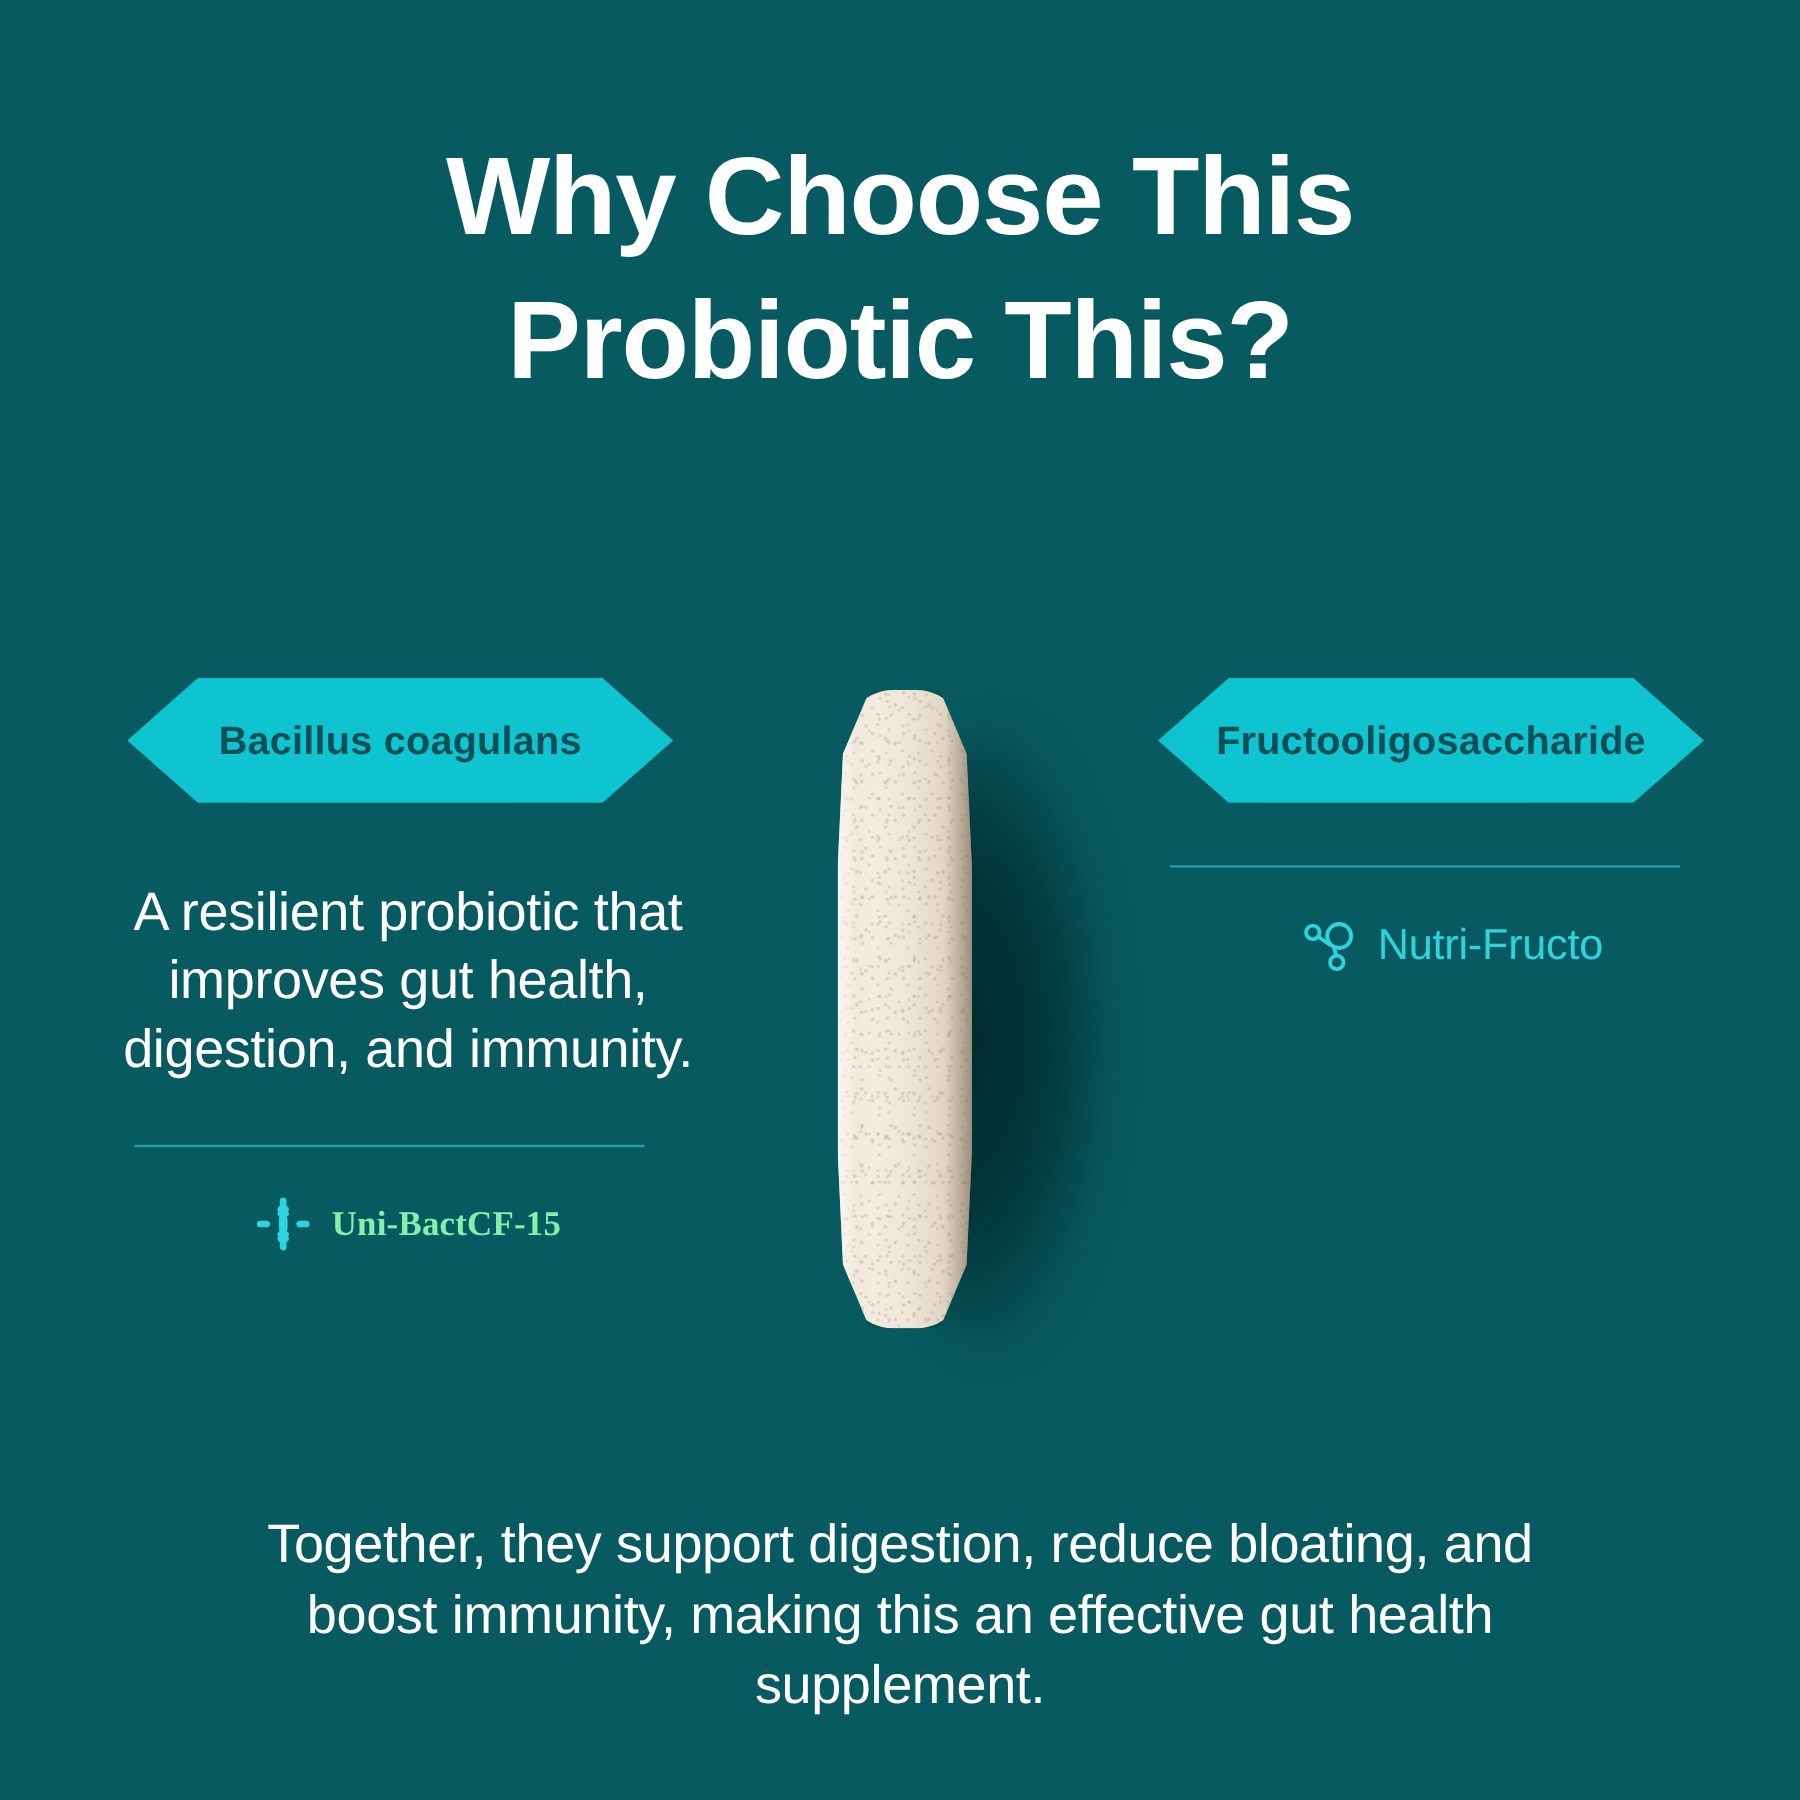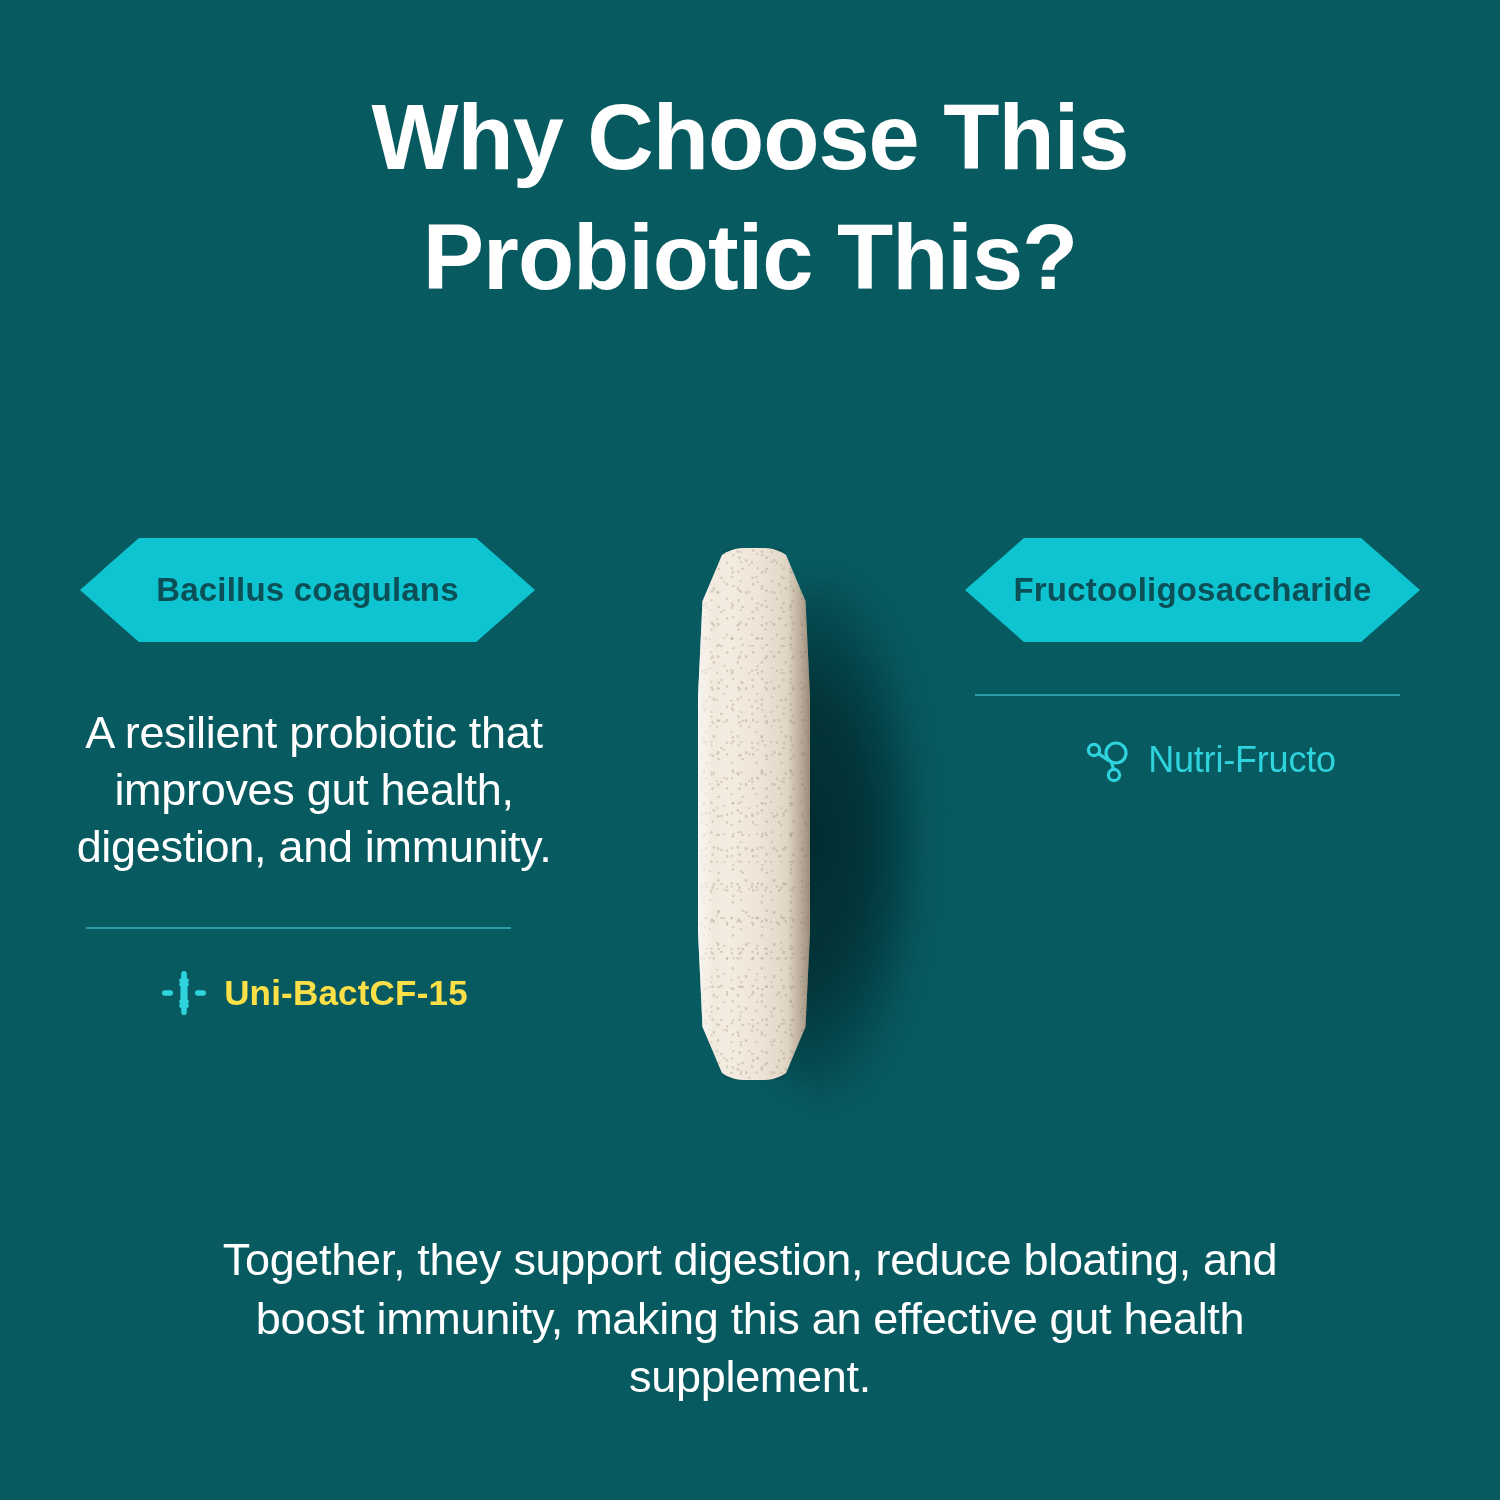--- a/index.html
+++ b/index.html
@@ -6,20 +6,21 @@
   html, body {
     width:1500px; height:1500px;
     background:#075A60;
     font-family:"Liberation Sans", sans-serif;
     overflow:hidden;
   }
   .canvas {
     position:relative;
     width:1500px; height:1394px;
     background:#075A60;
+    margin-top:27px;
   }
 
   
   .title {
     position:absolute;
     left:0; top:78px;
     width:1500px;
     text-align:center;
     color:#FFFFFF;
     font-size:92px;
@@ -28,21 +29,21 @@
     letter-spacing:-1px;
   }
   .title .l2 { display:block; }
 
   
   .col {
     position:absolute;
     top:538px;
     width:500px;
   }
-  .col-left  { left:64px; }
+  .col-left  { left:90px; }
   .col-right { left:920px; }
 
   
   .badge {
     position:relative;
     width:455px;
     height:104px;
     display:flex;
     align-items:center;
     justify-content:center;
@@ -110,23 +111,23 @@
     width:500px;
     display:flex;
     align-items:center;
     justify-content:center;
     gap:16px;
   }
   .col-right .brand-row { margin-left:40px; }
 
   .brand-icon { width:48px; height:48px; flex:none; }
   .brand-name-serif {
-    color:#fde047;
-    font-family:Liberation Sans, sans-serif;
-    font-size:35px;
+    color:#86efac;
+    font-family:Liberation Serif, serif;
+    font-size:29px;
     font-weight:700;
     letter-spacing:.2px;
     white-space:nowrap;
   }
   .brand-name-sans {
     color:#2FD3DE;
     font-size:36px;
     font-weight:400;
     letter-spacing:-.2px;
     white-space:nowrap;

